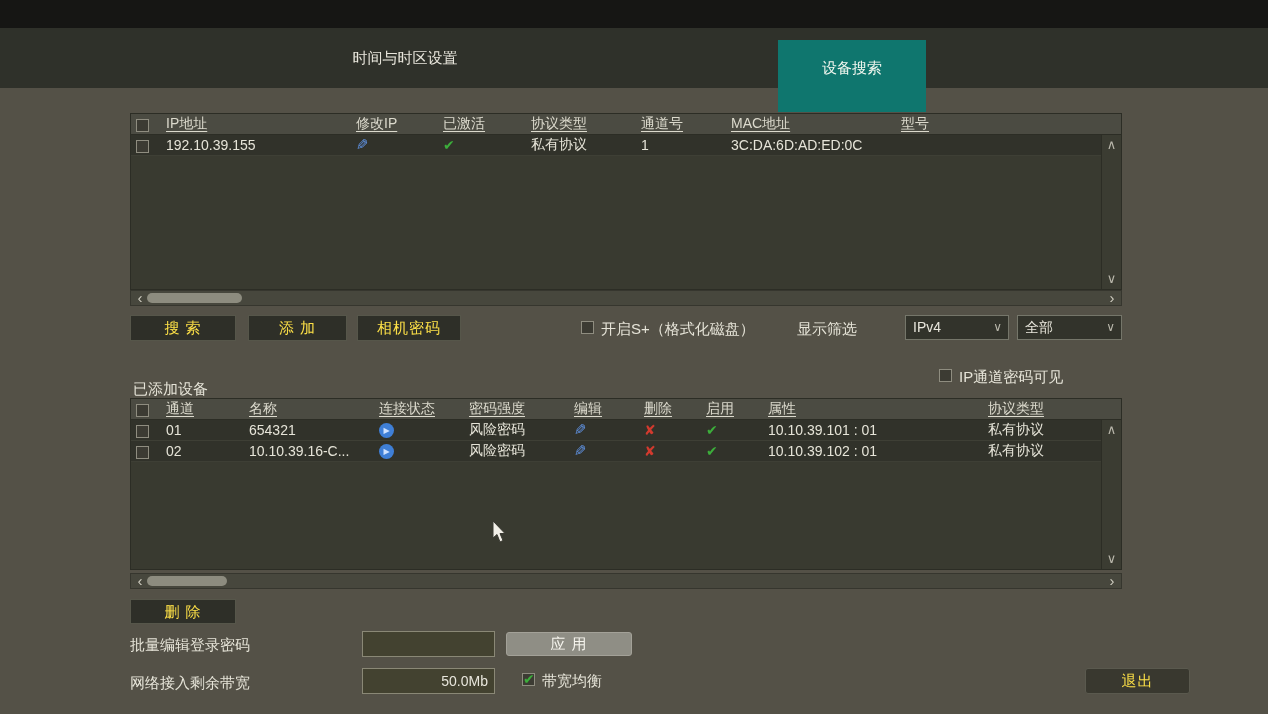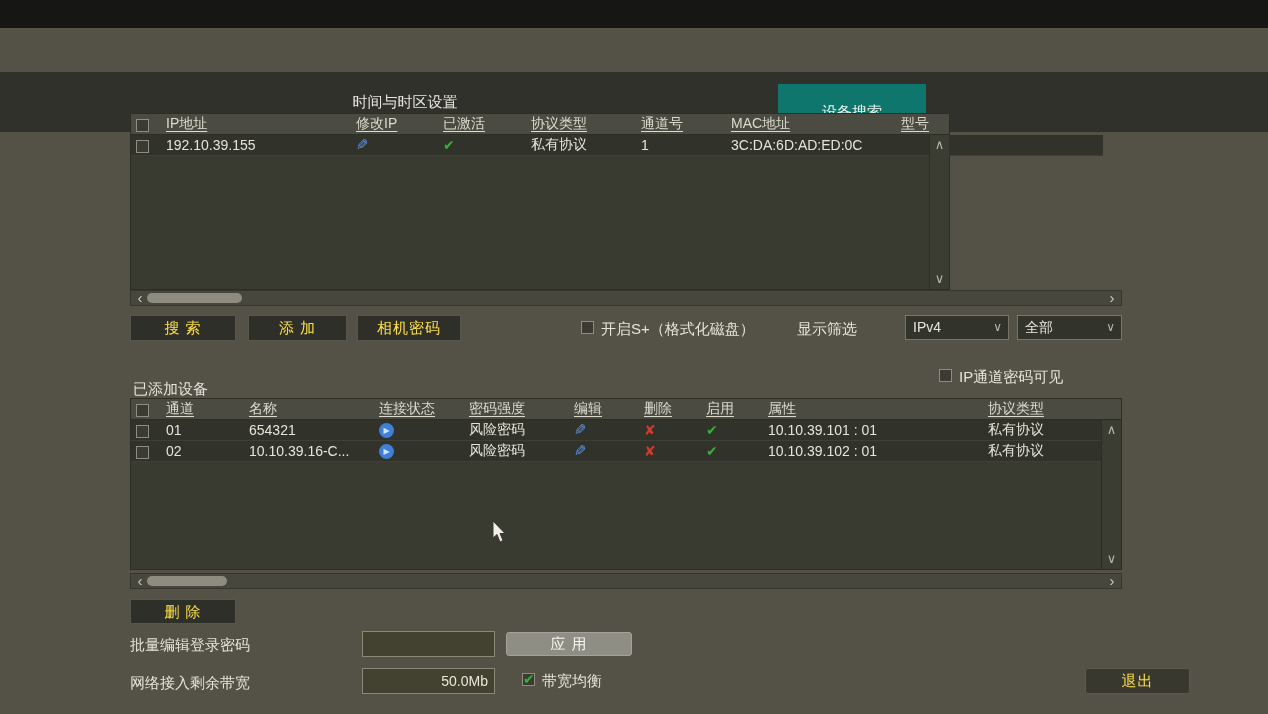--- a/index.html
+++ b/index.html
@@ -5,21 +5,21 @@
   * { margin: 0; padding: 0; box-sizing: border-box; }
   html,body { background:#2a2a26; }
   body { font-family: "Liberation Sans", "DejaVu Sans", sans-serif; }
   #screen {
     position: relative; width: 1268px; height: 714px;
     background: #545147; overflow: hidden; color: #e6e4d8; font-size: 15px;
   }
   .top-strip { position:absolute; left:0; top:0; width:1268px; height:28px; background:#161614; }
 
   
-  .tab-bar { position:absolute; left:0; top:28px; width:1268px; height:60px; background:#2f312a;margin-top:44px; }
+  .tab-bar { position:absolute; left:0; top:28px; width:1268px; height:60px; background:#2f312a; }
   .tab { position:absolute; top:0; height:60px; line-height:60px; text-align:center; color:#e8e6dc; cursor:default; }
   .tab.active { top:12px; height:72px; line-height:56px; background:#0f766e; color:#f2f7ef; }
 
   
   .tbl { position:absolute; background:#393a30; border:1px solid #2c2d25; }
   .tbl-header { display:grid; height:21px; background:#4b4b42; border-bottom:1px solid #2c2d25;
     color:#dcdacd; align-items:center; }
   .tbl-header .cell span { text-decoration: underline; text-underline-offset: 3px; }
   .tbl-row { display:grid; height:21px; background:#31322a; border-bottom:1px solid #3e3f35; align-items:center; }
   .cell { padding-left:5px; white-space:nowrap; overflow:hidden; font-size:14px; }
@@ -64,21 +64,21 @@
 <body>
 
 <div id="screen">
   <div class="top-strip"></div>
 
   <div class="tab-bar">
     <div class="tab" style="left:320px;width:170px;">时间与时区设置</div>
     <div class="tab active" style="left:778px;width:148px;">设备搜索</div>
   </div>
 
-  <div class="tbl" style="left:130px; top:113px; width:820px; height:177px;">
+  <div class="tbl" style="left:130px; top:113px; width:992px; height:177px;">
     <div class="tbl-header t1">
       <div class="cell"><span class="cb"></span></div>
       <div class="cell"><span>IP地址</span></div>
       <div class="cell"><span>修改IP</span></div>
       <div class="cell"><span>已激活</span></div>
       <div class="cell"><span>协议类型</span></div>
       <div class="cell"><span>通道号</span></div>
       <div class="cell"><span>MAC地址</span></div>
       <div class="cell"><span>型号</span></div>
     </div>

